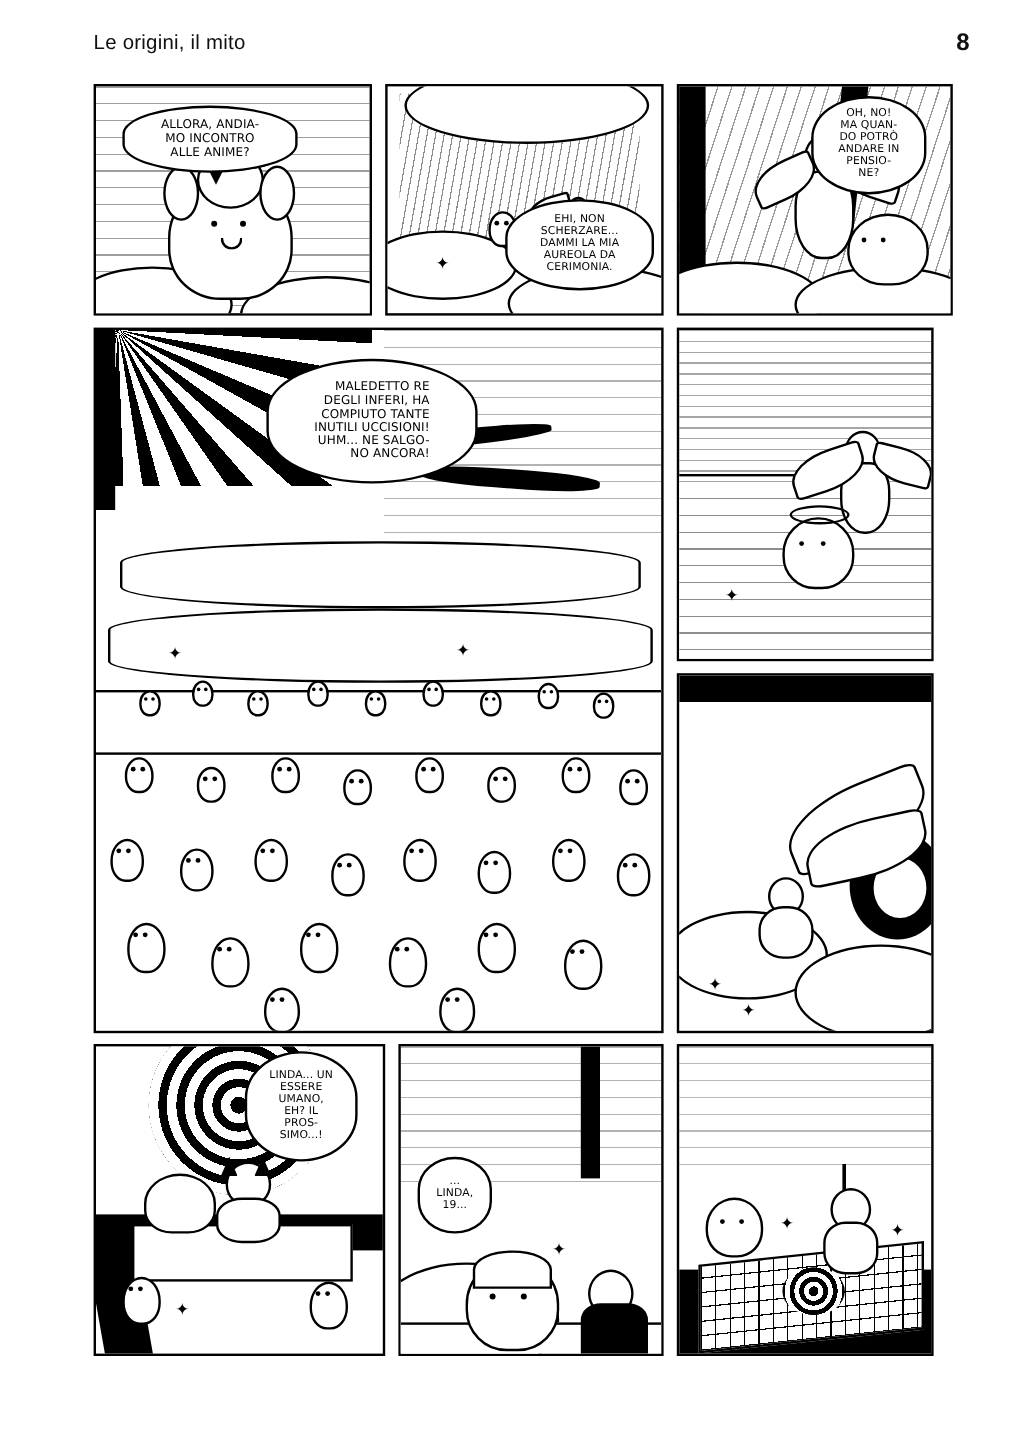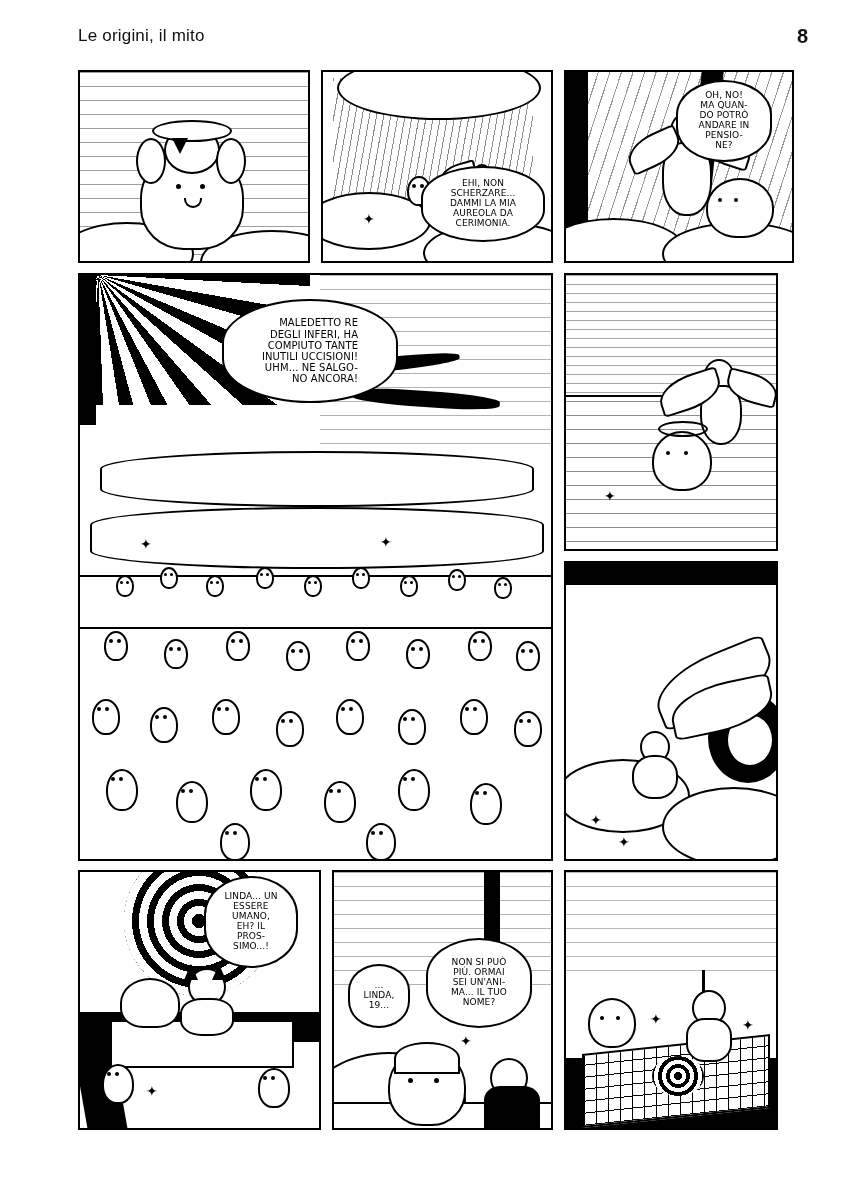--- a/index.html
+++ b/index.html
@@ -217,20 +217,25 @@
       <div class="cloud" style="left:-20px; top:150px; width:130px; height:60px;"></div>
       <div class="cloud" style="left:120px; top:158px; width:140px; height:60px;"></div>
 
       <div class="blob" style="left:60px; top:78px; width:100px; height:96px; border-radius:48% 48% 42% 42%;"></div>
       <div class="blob" style="left:84px; top:54px; width:52px; height:44px; border-radius:50%;"></div>
       <div class="blob" style="left:56px; top:66px; width:26px; height:42px; border-radius:50%;"></div>
       <div class="blob" style="left:136px; top:66px; width:26px; height:42px; border-radius:50%;"></div>
       <div class="blob" style="left:72px; top:48px; width:76px; height:18px; border-radius:50%; background:#fff;"></div>
       <div style="position:absolute; left:96px; top:112px; width:5px; height:5px; border-radius:50%; background:#000; box-shadow:24px 0 0 #000;"></div>
       <div style="position:absolute; left:104px; top:126px; width:14px; height:8px; border:2px solid #000; border-top:none; border-radius:0 0 10px 10px;"></div>
+    </div>
+    <div class="balloon" style="left:22px; top:16px; width:146px; height:56px;">
+      <span class="txt">ALLORA, ANDIA-
+MO INCONTRO
+ALLE ANIME?</span>
     </div>
     <div class="tail" style="left:92px; top:66px; border-width:16px 8px 0 8px; border-color:#000 transparent transparent transparent;"></div>
   </div>
 
   <div class="panel" style="left:243px; top:0px; width:232px; height:193px;">
     <div class="art">
       <div class="rain" style="left:10px; top:6px; width:200px; height:150px;"></div>
       <div class="cloud" style="left:14px; top:-16px; width:200px; height:60px;"></div>
       <div class="cloud" style="left:-16px; top:120px; width:120px; height:54px;"></div>
       <div class="cloud" style="left:100px; top:150px; width:150px; height:58px;"></div>
@@ -415,27 +420,20 @@
 
       <div class="blob" style="left:156px; top:186px; width:34px; height:36px;"></div>
       <div class="black-field" style="left:150px; top:214px; width:56px; height:46px; border-radius:30% 30% 0 0;"></div>
       <div class="sparkle" style="left:126px; top:162px;">✦</div>
     </div>
     <div class="balloon tiny" style="left:14px; top:92px; width:62px; height:64px;">
       <span class="txt">...
 LINDA,
 19...</span>
     </div>
-    <div class="balloon tiny" style="left:92px; top:66px; width:106px; height:90px;">
-      <span class="txt">NON SI PUÒ
-PIÙ. ORMAI
-SEI UN'ANI-
-MA... IL TUO
-NOME?</span>
-    </div>
   </div>
 
   <div class="panel" style="left:486px; top:800px; width:214px; height:260px;">
     <div class="art">
       <div class="sky-lines sparse" style="left:0px; top:0px; width:214px; height:110px; opacity:0.28;"></div>
       <div class="black-field" style="left:0px; top:186px; width:214px; height:74px;"></div>
 
       <div style="position:absolute; left:16px; top:172px; width:184px; height:70px; border:2px solid #000; background:#fff; transform:skewY(-6deg);
                   background-image: repeating-linear-gradient(90deg,#000 0 1px,transparent 1px 12px),
                                     repeating-linear-gradient(0deg,#000 0 1px,transparent 1px 12px);"></div>

